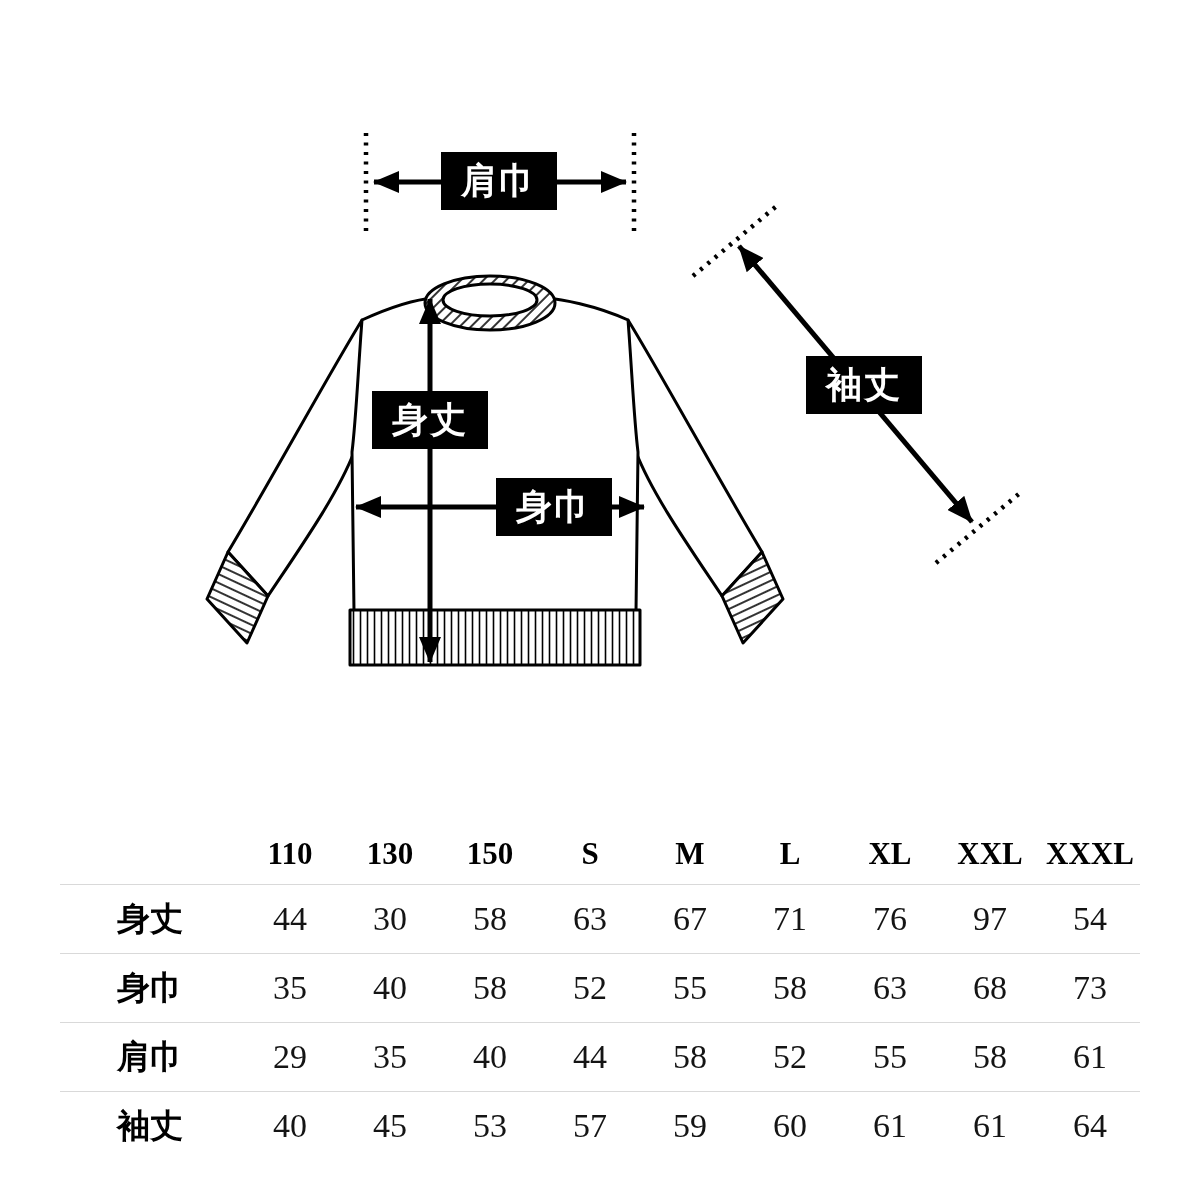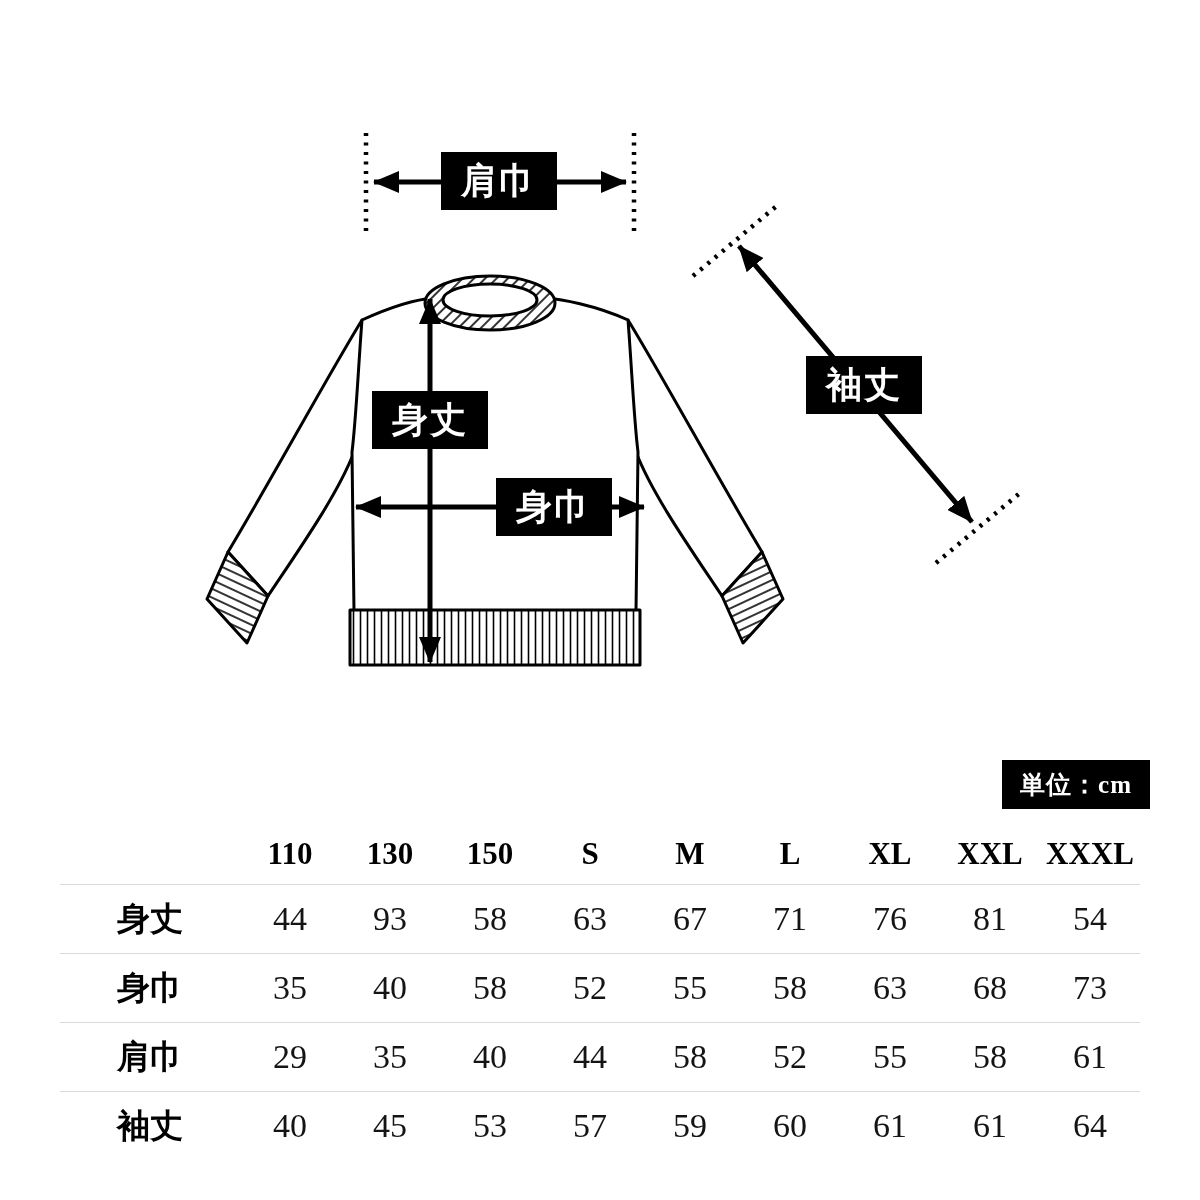--- a/index.html
+++ b/index.html
@@ -97,21 +97,20 @@
 
       <line x1="356" y1="507" x2="644" y2="507" stroke-width="5" marker-start="url(#ah)" marker-end="url(#ah)"></line>
     </g>
   </svg>
 
   <div class="mlabel lbl-shoulder">肩巾</div>
   <div class="mlabel lbl-sleeve">袖丈</div>
   <div class="mlabel lbl-bodylen">身丈</div>
   <div class="mlabel lbl-bodywid">身巾</div>
 
-  <div class="unit-badge">単位：cm</div>
 
   <table class="size-table">
     <colgroup>
       <col class="first">
       <col>
         <col>
         <col>
         <col>
         <col>
         <col>
@@ -130,27 +129,27 @@
           <th>L</th>
           <th>XL</th>
           <th>XXL</th>
           <th>XXXL</th>
         </tr>
     </thead>
     <tbody>
         <tr>
           <th class="rowlabel">身丈</th>
           <td>44</td>
-          <td>93</td>
+          <td>30</td>
           <td>58</td>
           <td>63</td>
           <td>67</td>
           <td>71</td>
           <td>76</td>
-          <td>81</td>
+          <td>97</td>
           <td>54</td>
         </tr>
         <tr>
           <th class="rowlabel">身巾</th>
           <td>35</td>
           <td>40</td>
           <td>58</td>
           <td>52</td>
           <td>55</td>
           <td>58</td>

